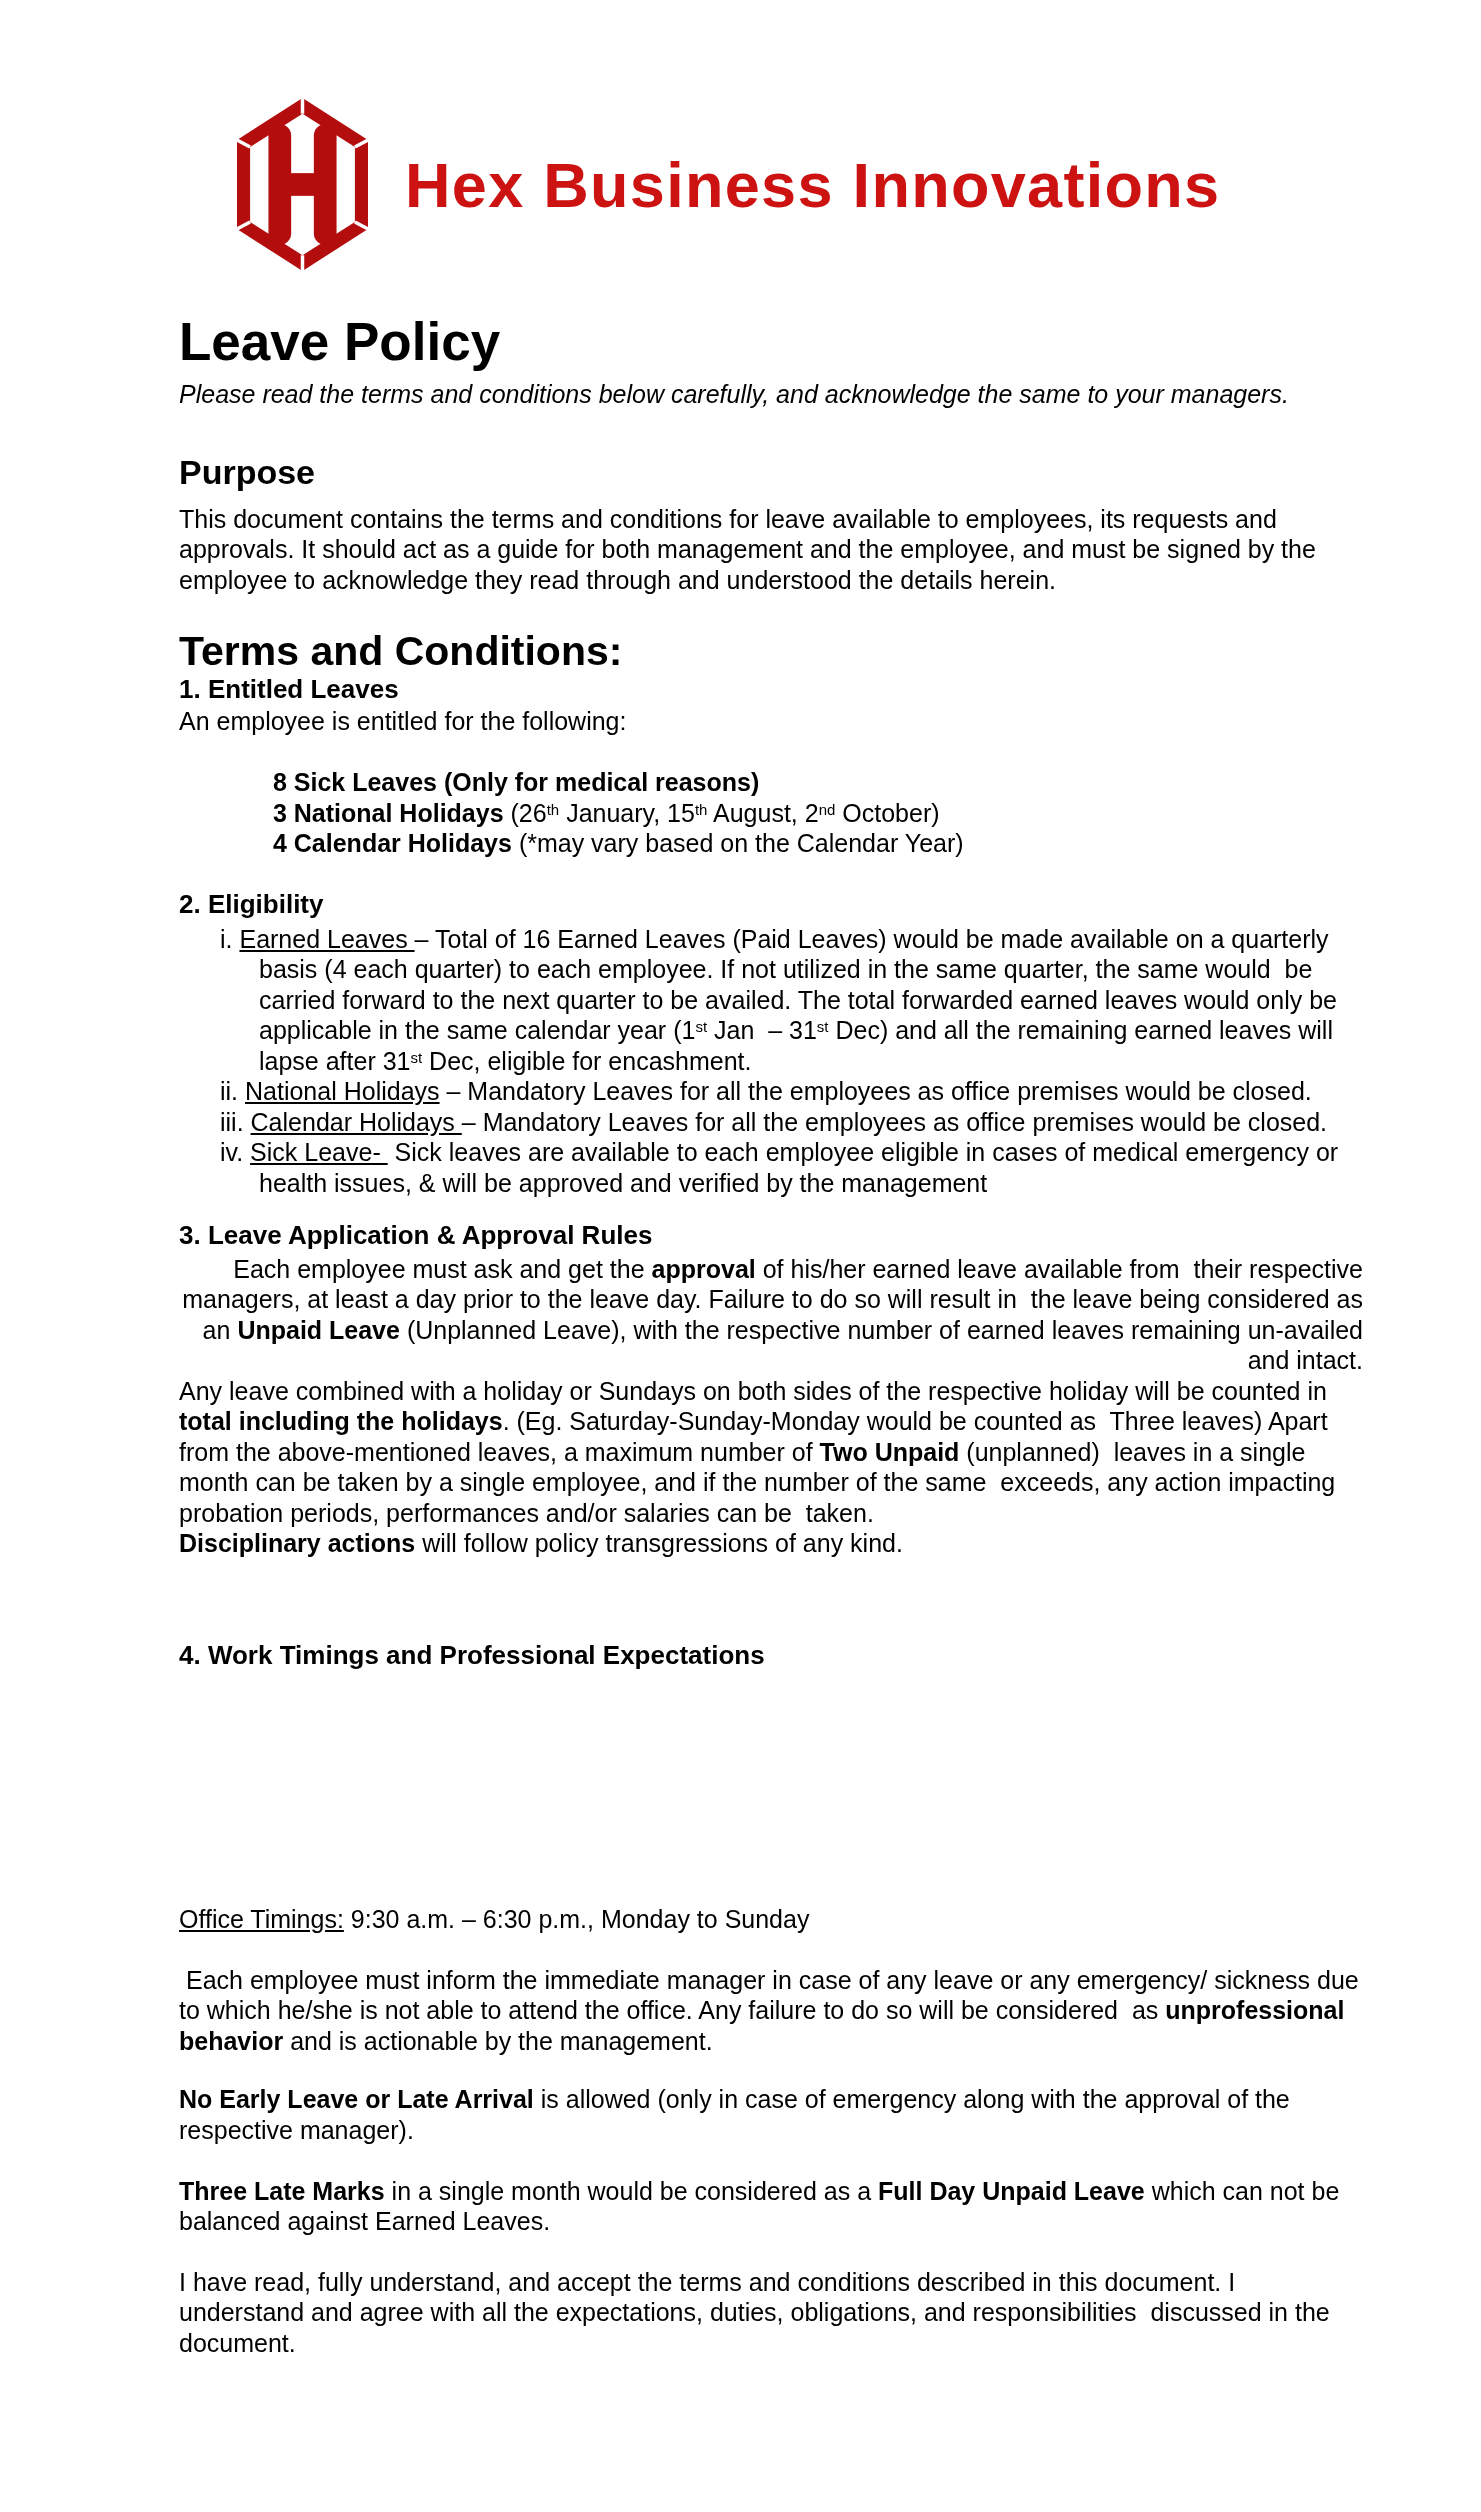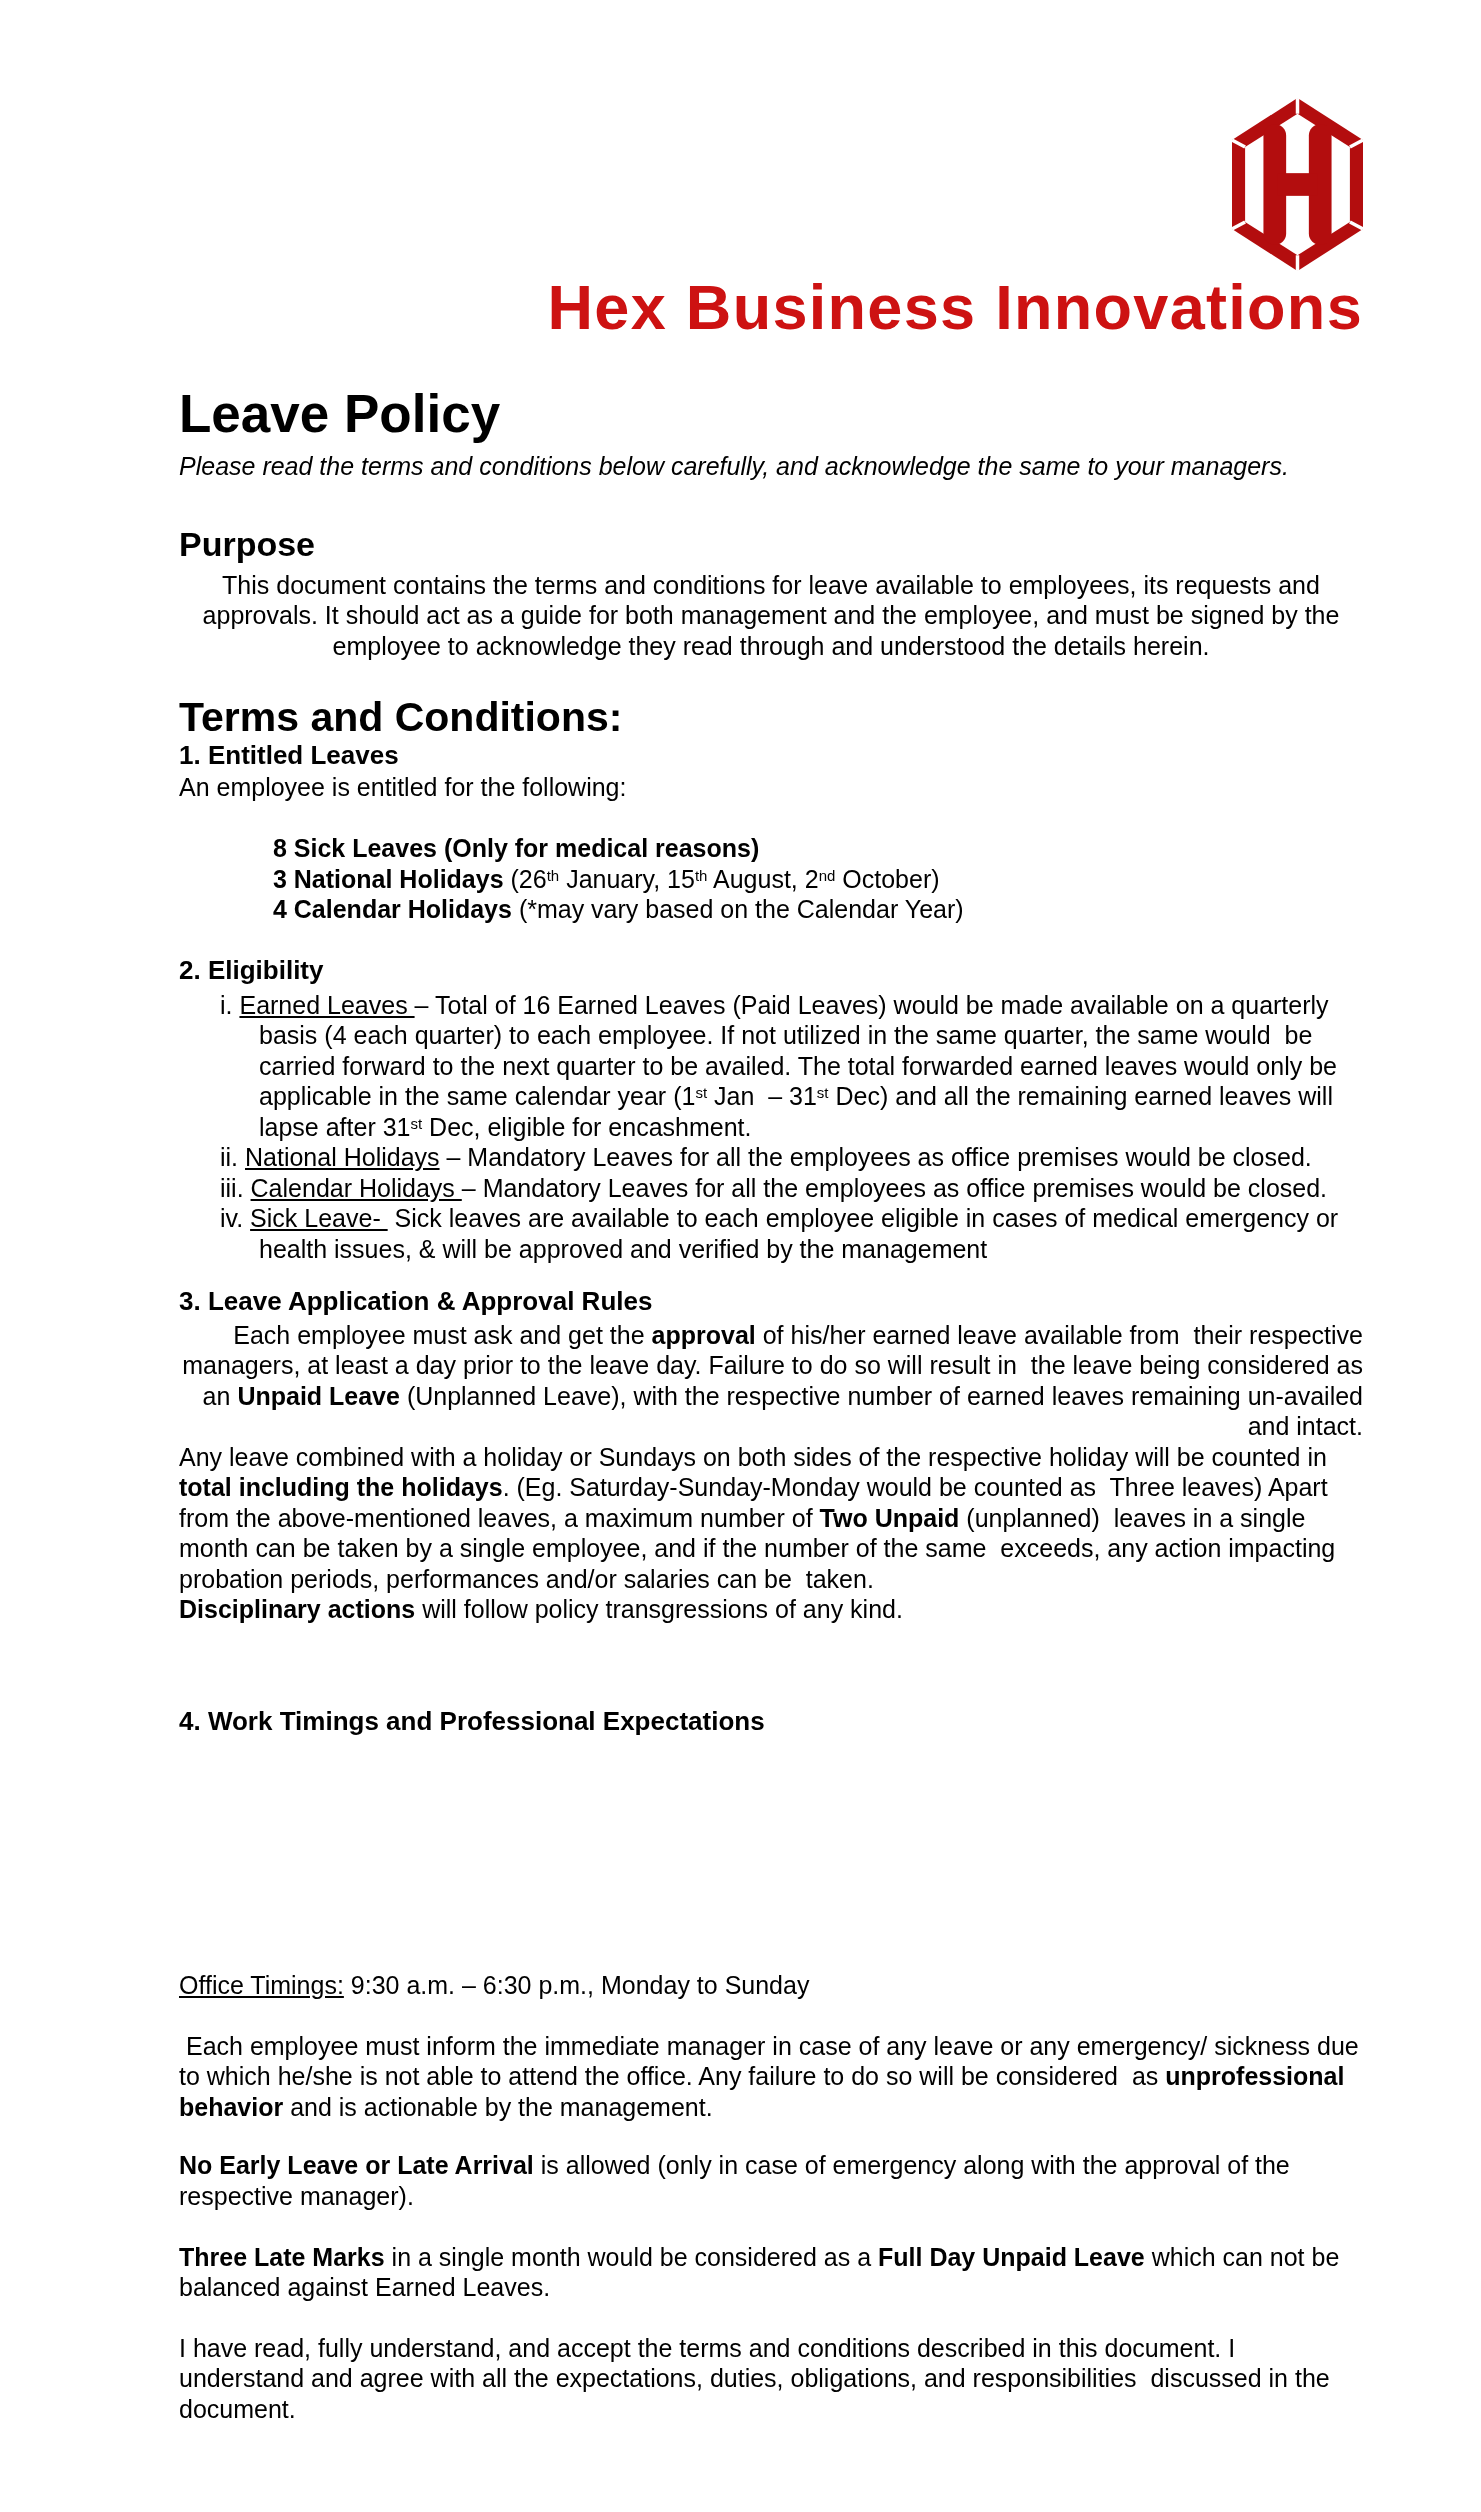--- a/index.html
+++ b/index.html
@@ -11,21 +11,21 @@
     font-family: "Liberation Sans", "DejaVu Sans", sans-serif;
     overflow: hidden;
   }
   .page {
     box-sizing: border-box;
     width: 1481px;
     min-height: 2512px;
     padding: 98px 118px 0 179px;
   }
   
-  .brand { display: flex; align-items: flex-end; flex-direction: column; }
+  .brand { display: flex; align-items: center; }
   .brand svg { width: 131px; height: 173px; margin-left: 58px; flex: 0 0 auto; }
   .hex-fill { fill: var(--logo-red, #b30d0e); }
   .brand-name {
     margin-left: 37px;
     font-size: 63px;
     font-weight: 700;
     letter-spacing: 1.3px;
     color: var(--brand-red, #cd1212);
     white-space: nowrap;
   }
@@ -37,21 +37,21 @@
   .h3 { font-size: 26px; line-height: 31px; font-weight: 700; margin: 0; }
   .h3-eligibility { margin-top: 30.5px; }
   .h3-approval    { margin-top: 22px; }
   .h3-work        { margin-top: 81px; }
   p, .para {
     font-size: 25px;
     line-height: 30.5px;
     margin: 0;
     white-space: pre-wrap;
   }
-  .p-purpose  { margin-top: 7px; text-align: center; }
+  .p-purpose  { margin-top: 13px; }
   .p-intro    { margin-top: 0.9px; }
   .entitled-list { margin-top: 30.5px; padding-left: 87px; }
   .entitled-item { font-size: 25px; line-height: 30.5px; white-space: pre-wrap; }
   .roman-list { margin-top: 3.5px; }
   .roman-item {
     font-size: 25px; line-height: 30.5px;
     padding-left: 80px; text-indent: -39px;
     white-space: pre-wrap;
   }
   .p-approval1 { margin-top: 2.6px; text-align: right; }

